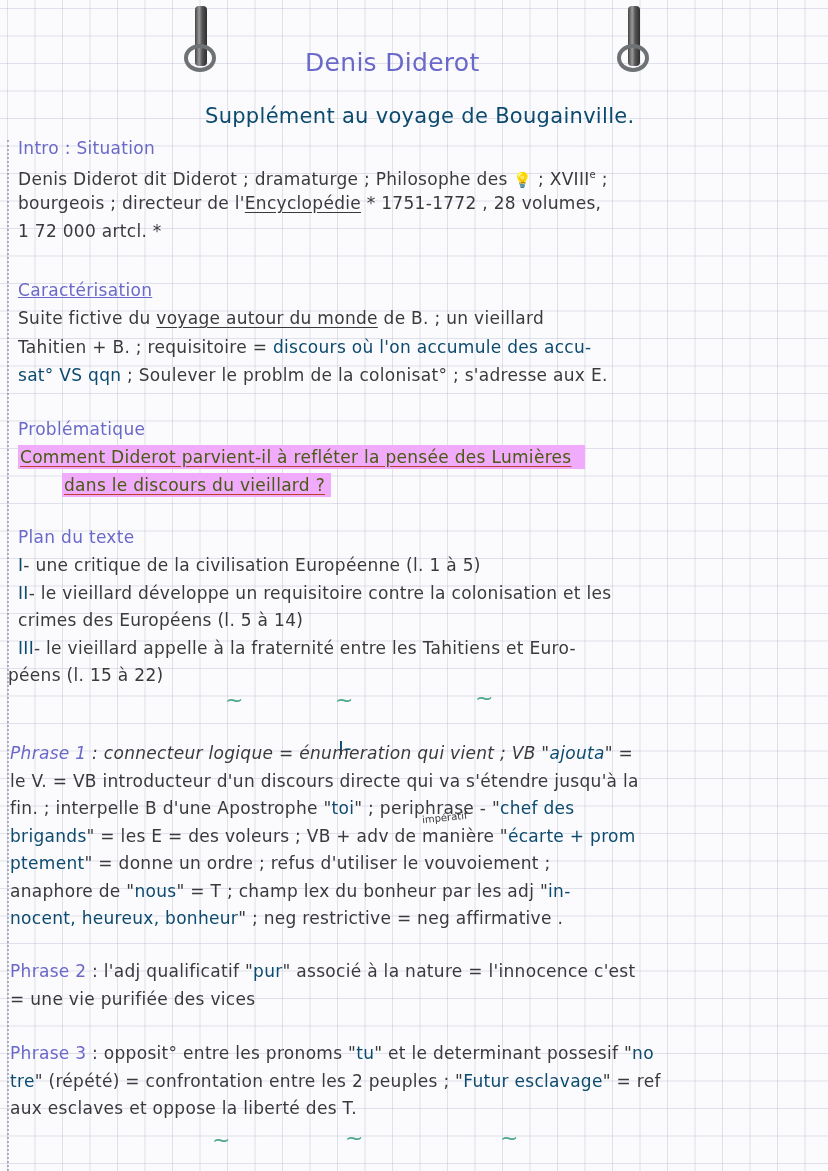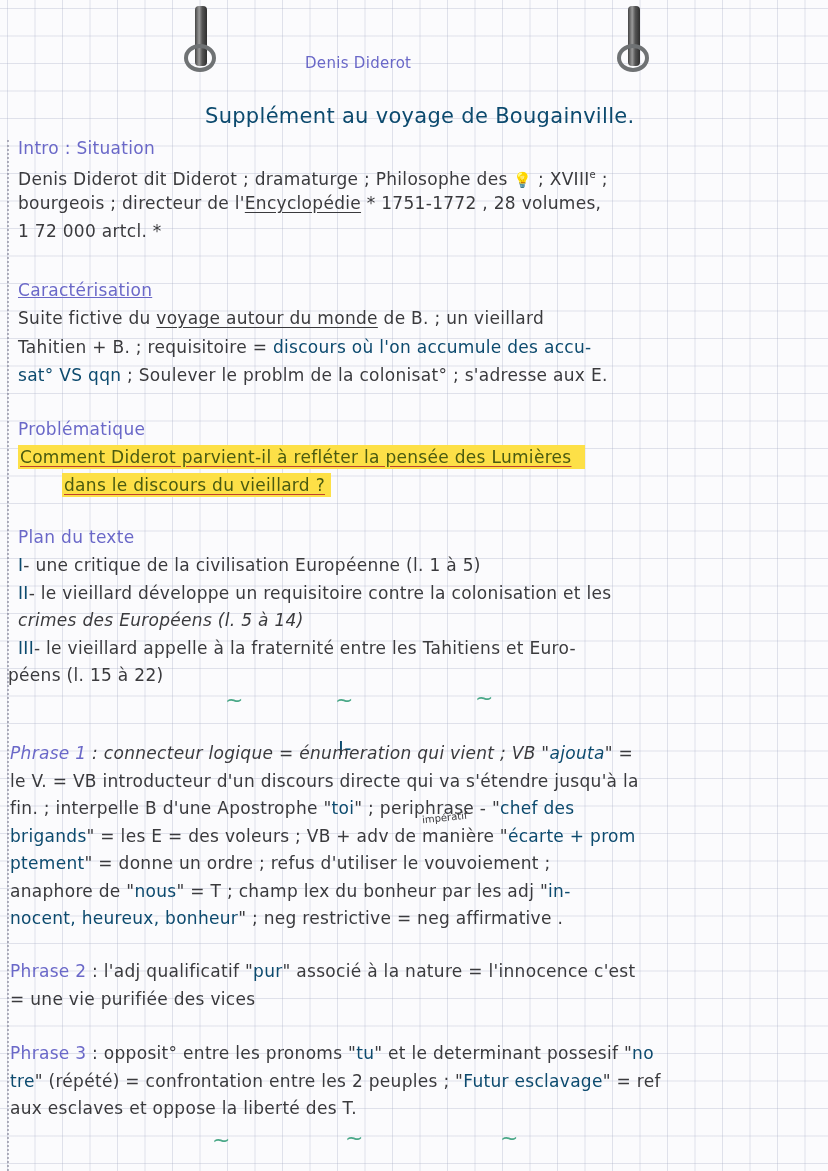--- a/index.html
+++ b/index.html
@@ -39,24 +39,24 @@
   .line {
     position: absolute;
     font-size: 17px;
     line-height: 22px;
     white-space: nowrap;
     letter-spacing: 0.3px;
   }
   .blue { color: #6a68c8; }
   .pink { color: #0c4a6e; margin-top: 23px; }
   .dark { color: #3a3a3d; }
-  .title-1 { font-size: 15px; }
+  .title-1 { font-size: 25px; }
   .title-2 { font-size: 21px; }
   .hl {
-    background: #fde047;
+    background: #f0abfc;
     color: #4a5a10;
     text-decoration: underline;
     text-decoration-color: #c04030;
     text-underline-offset: 3px;
   }
   .ul { text-decoration: underline; text-underline-offset: 3px; margin-top: 15px; }
   .sup { font-size: 10px; vertical-align: super; }
   .anno {
     position: absolute; font-size: 10px; color: #3a3a3d;
     transform: rotate(-6deg);
@@ -113,21 +113,21 @@
   <span class="hl" style="padding:2px 6px 2px 2px;">dans le discours du vieillard ?</span>
 </div>
 
 <div class="line blue" style="left:18px; top:526px;">Plan du texte</div>
 <div class="line dark" style="left:18px; top:554px;">
   <span class="pink">I</span><span>- une critique de la civilisation Européenne (l. 1 à 5)</span>
 </div>
 <div class="line dark" style="left:18px; top:582px;">
   <span class="pink">II</span><span>- le vieillard développe un requisitoire contre la colonisation et les</span>
 </div>
-<div class="line dark" style="left:18px; top:609px;font-style:italic;">crimes des Européens (l. 5 à 14)</div>
+<div class="line dark" style="left:18px; top:609px;">crimes des Européens (l. 5 à 14)</div>
 <div class="line dark" style="left:18px; top:637px;">
   <span class="pink">III</span><span>- le vieillard appelle à la fraternité entre les Tahitiens et Euro-</span>
 </div>
 <div class="line dark" style="left:8px; top:664px;">péens (l. 15 à 22)</div>
 
 <div class="squiggle" style="left:225px; top:690px;">~</div>
 <div class="squiggle" style="left:335px; top:690px;">~</div>
 <div class="squiggle" style="left:475px; top:688px;">~</div>
 
 <div class="line pink" style="left:338px; top:714px; font-size:20px;">I-</div>

